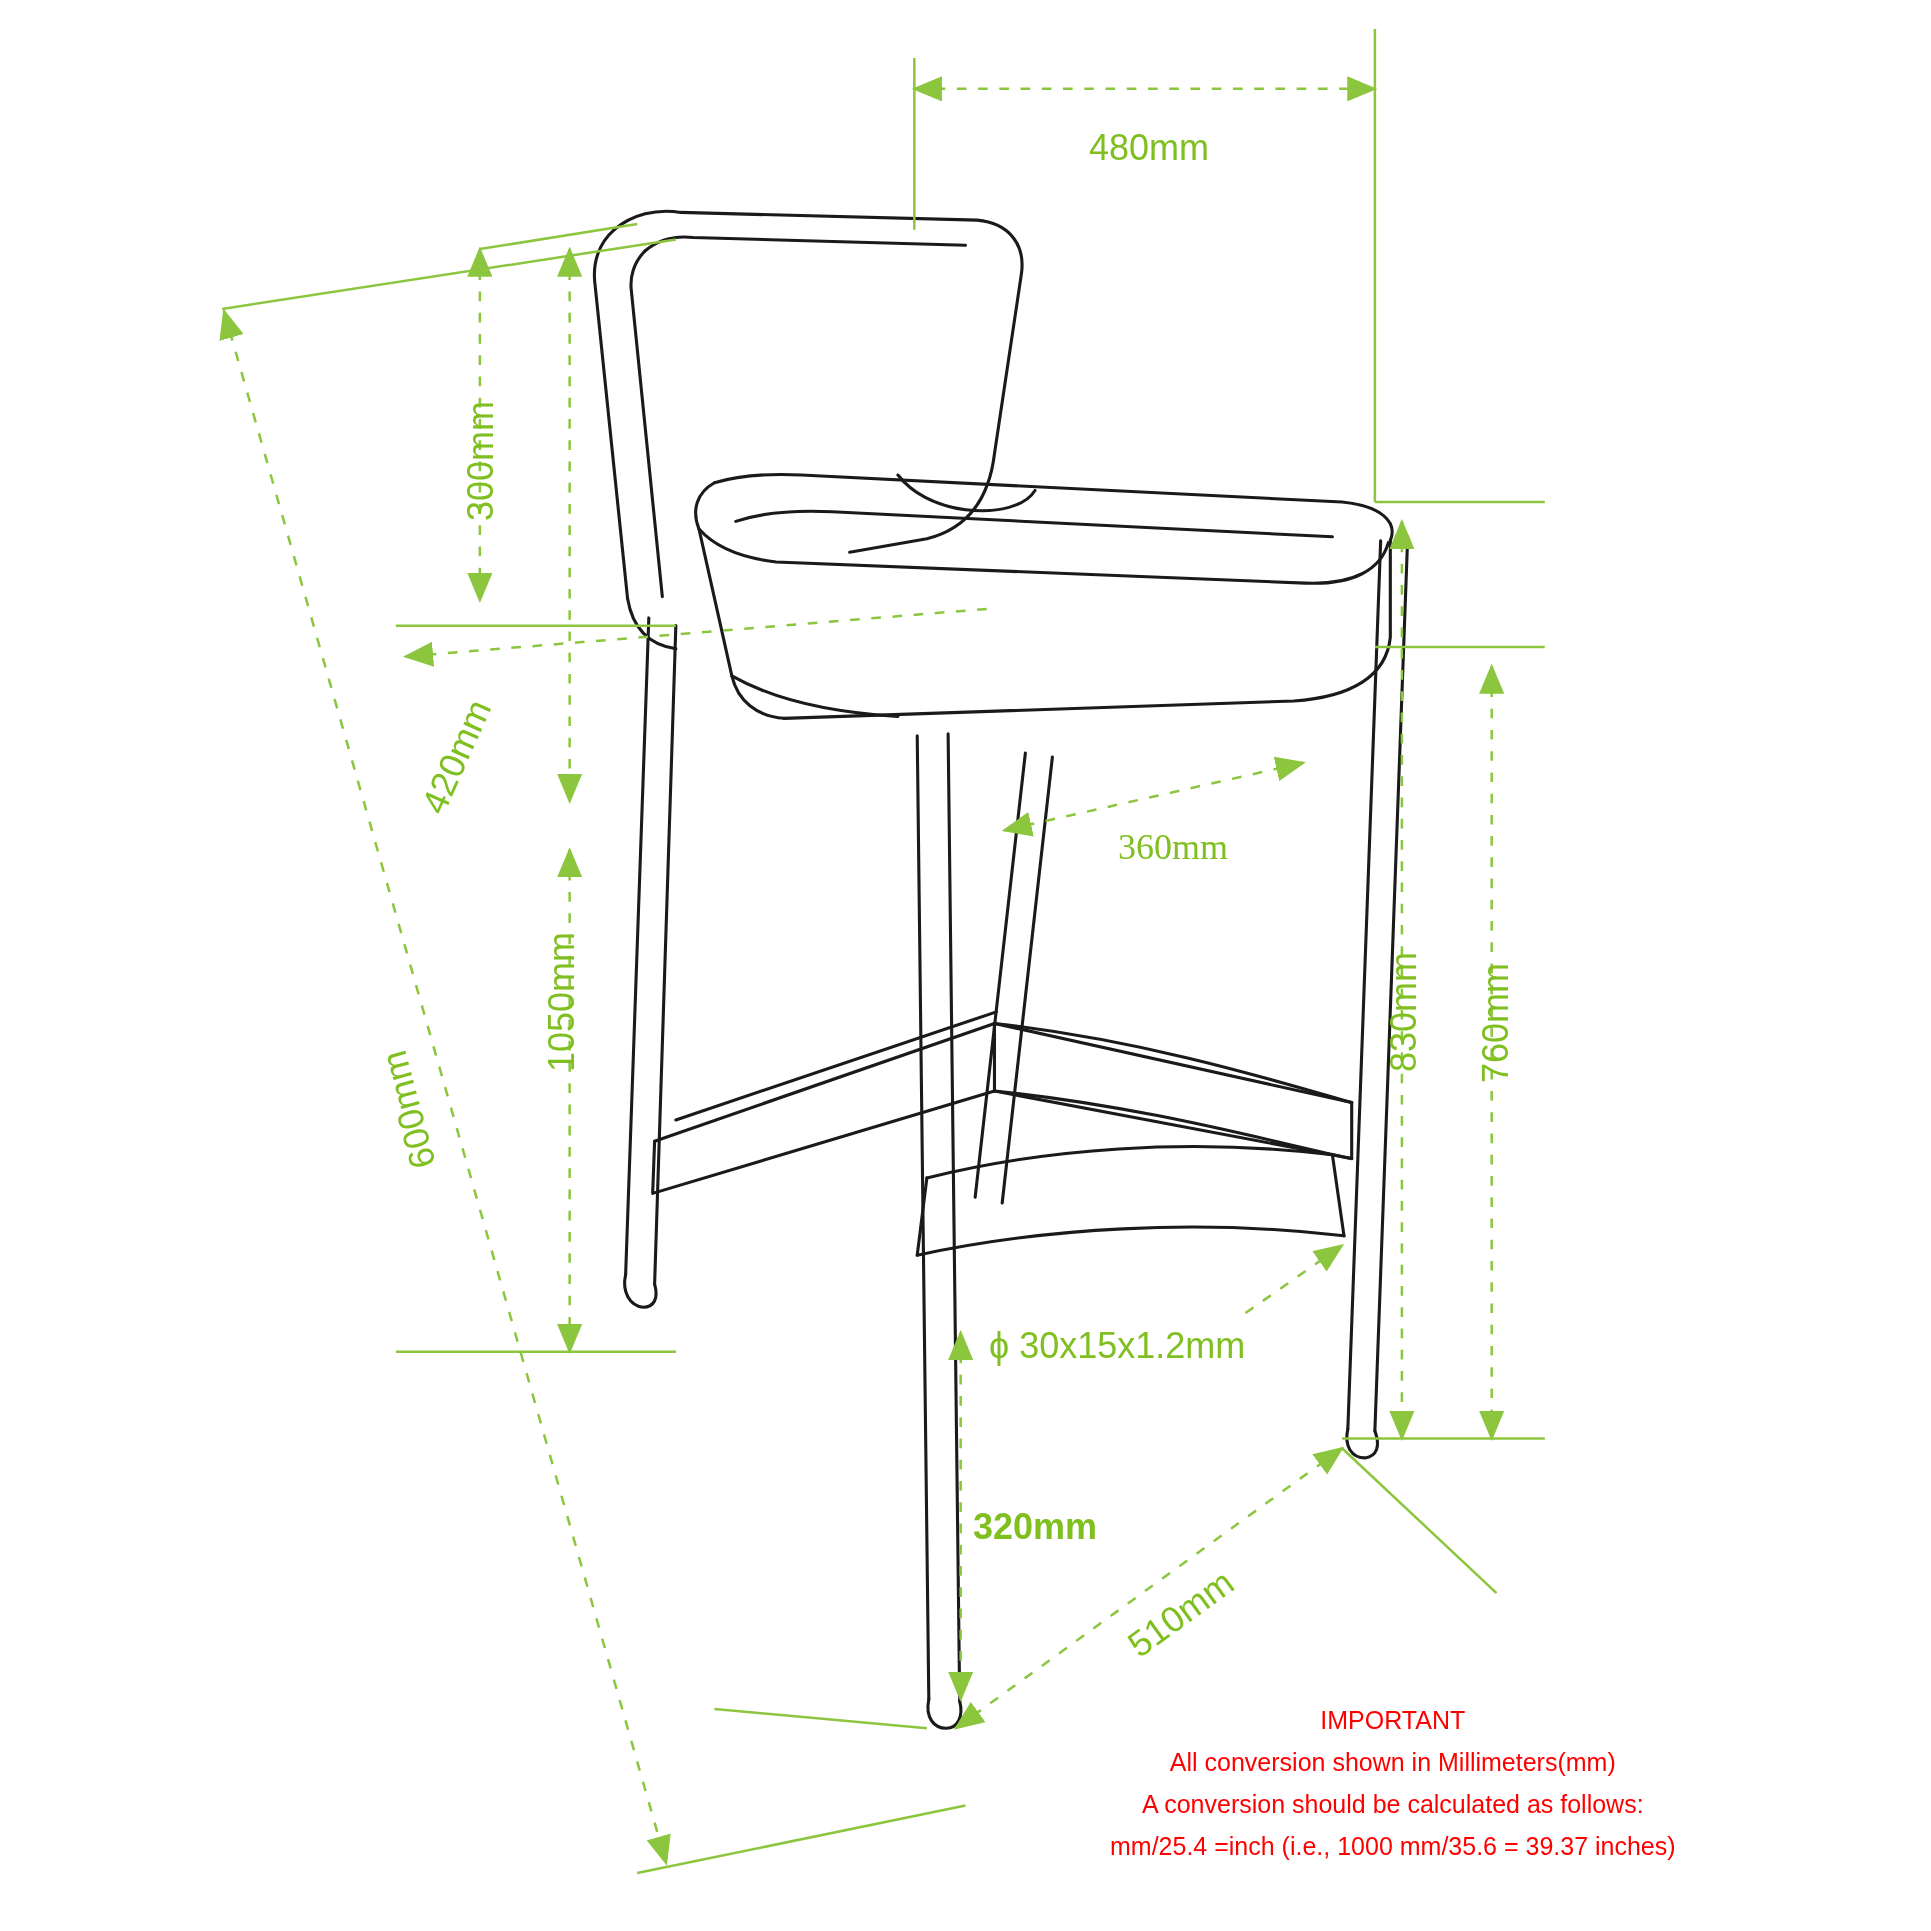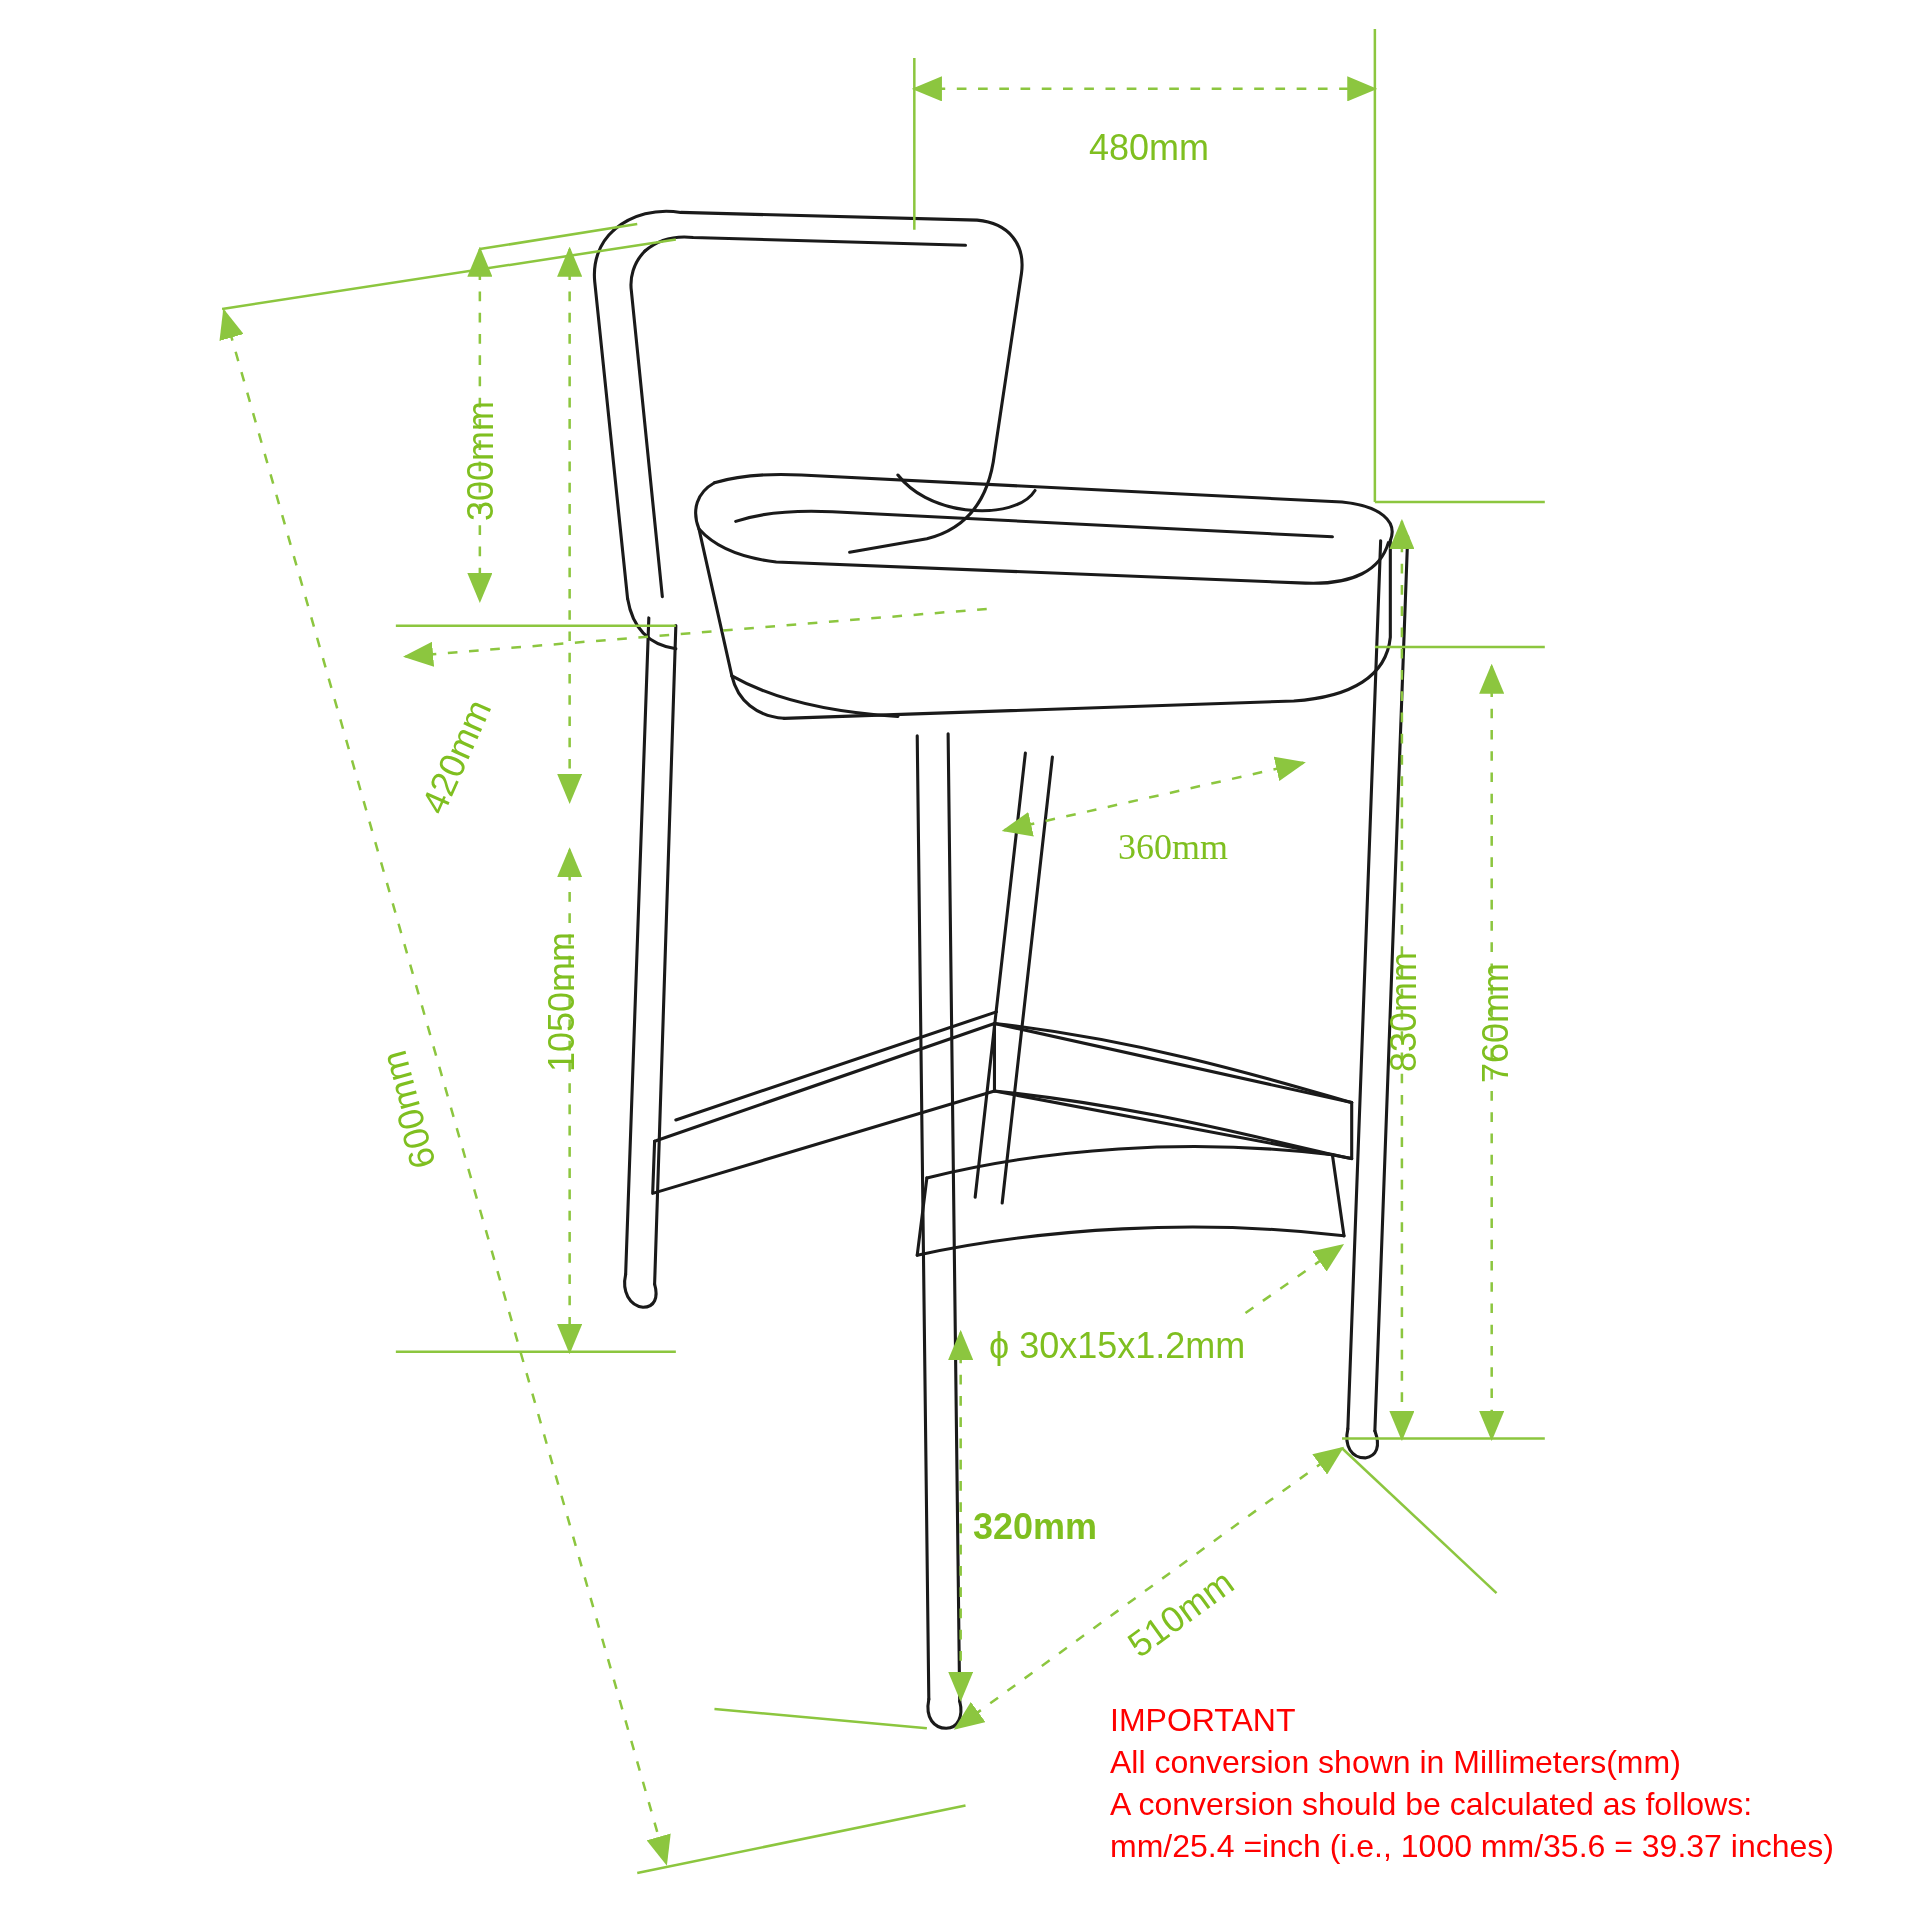--- a/index.html
+++ b/index.html
@@ -1,21 +1,21 @@
 <!DOCTYPE html>
 <html><head>
 <meta charset="utf-8">
 <style>
   html,body{margin:0;padding:0;background:#ffffff;}
   body{width:1931px;height:1931px;position:relative;font-family:"Liberation Sans",sans-serif;overflow:hidden;}
-  #stage{position:absolute;left:0;top:0;width:1931px;height:1931px;}
+  #stage{position:absolute;left:0;top:0;width:1931px;height:1931px;text-align:center;}
   svg{position:absolute;left:0;top:0;width:1931px;height:1931px;}
   .dimtext{position:absolute;color:#7fbf20;font-size:36px;font-family:"Liberation Sans",sans-serif;white-space:nowrap;letter-spacing:0px;}
   .vert{transform-origin:left top;}
-  .note{position:absolute;color:#ff0000;font-size:32px;font-family:"Liberation Sans",sans-serif;white-space:nowrap;line-height:42px;}
+  .note{position:absolute;color:#ff0000;font-size:25px;font-family:"Liberation Sans",sans-serif;white-space:nowrap;line-height:42px;}
 </style>
 </head>
 <body>
 
 <div id="stage">
 
 <svg viewBox="0 0 2000 2000" xmlns="http://www.w3.org/2000/svg">
   <defs>
     <marker id="ah" markerWidth="12" markerHeight="10" refX="11" refY="5" orient="auto">
       <path d="M0,0 L12,5 L0,10 z" fill="#8cc63f"></path>

